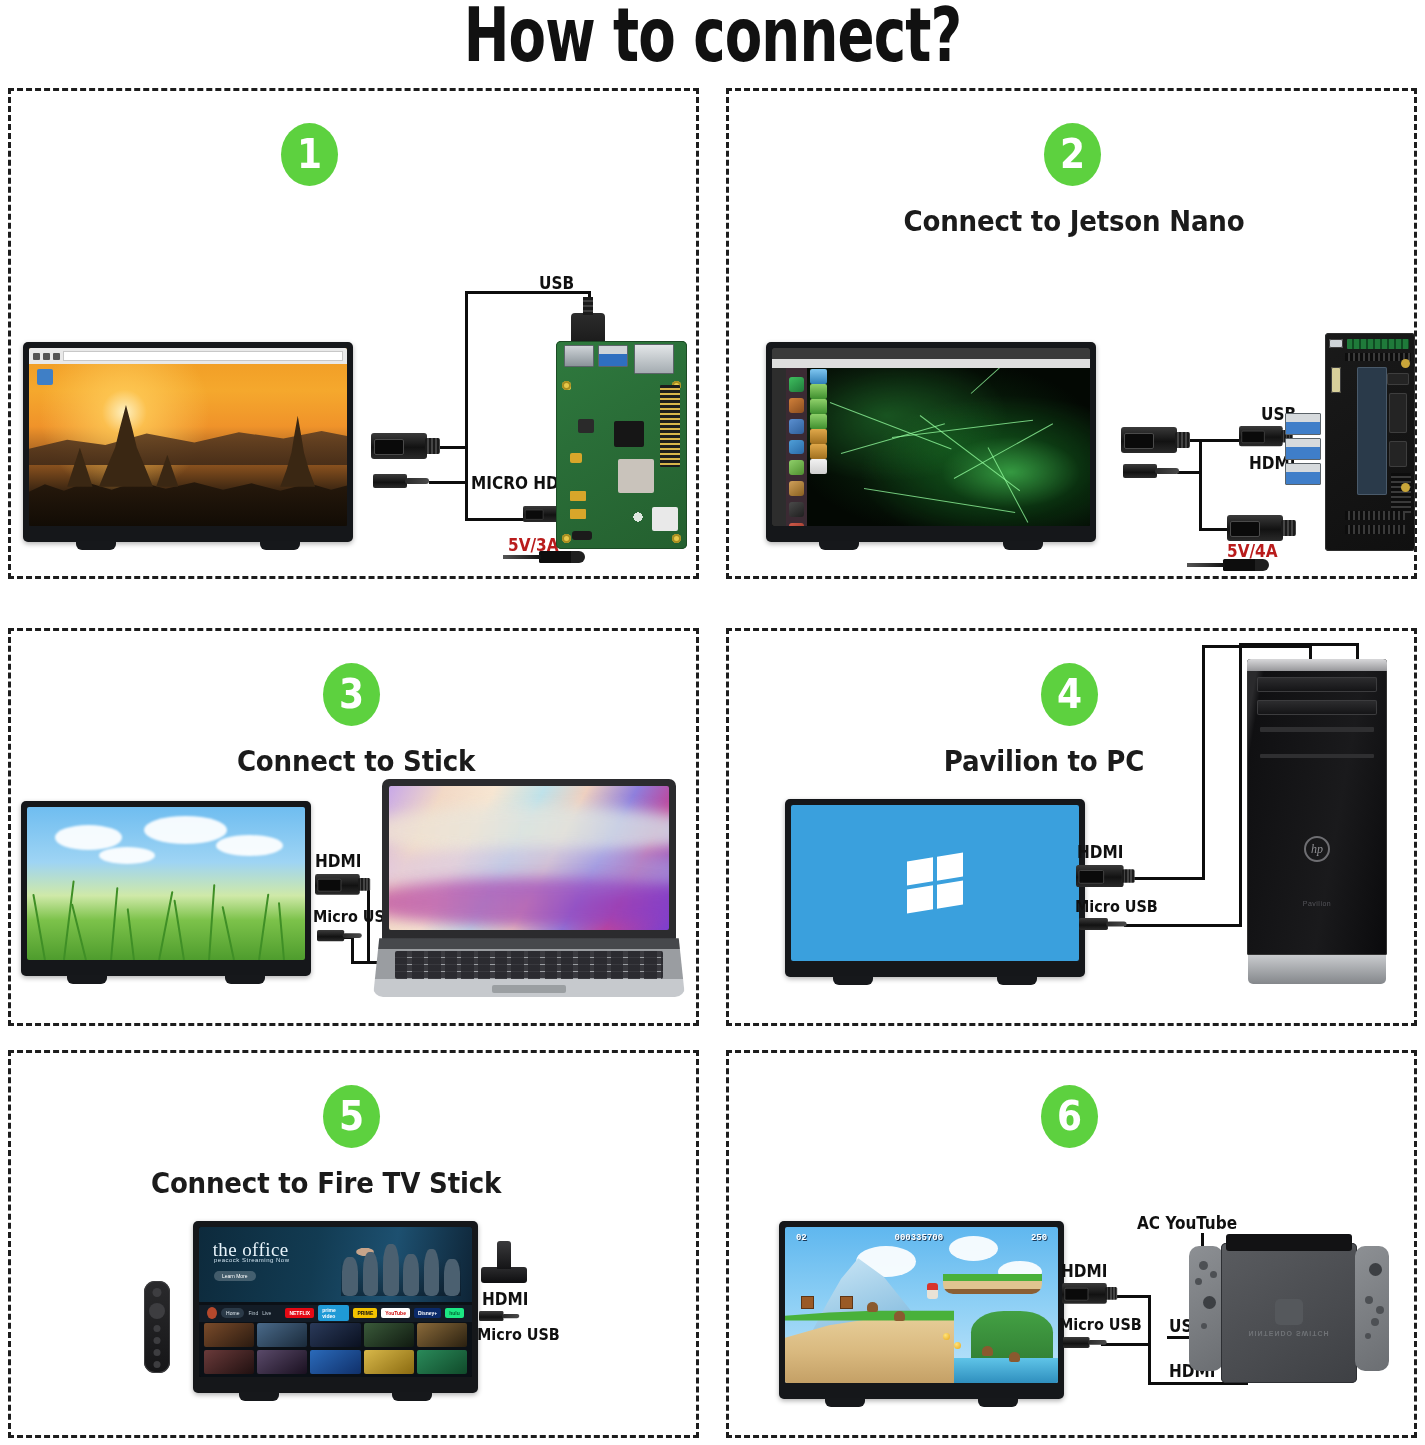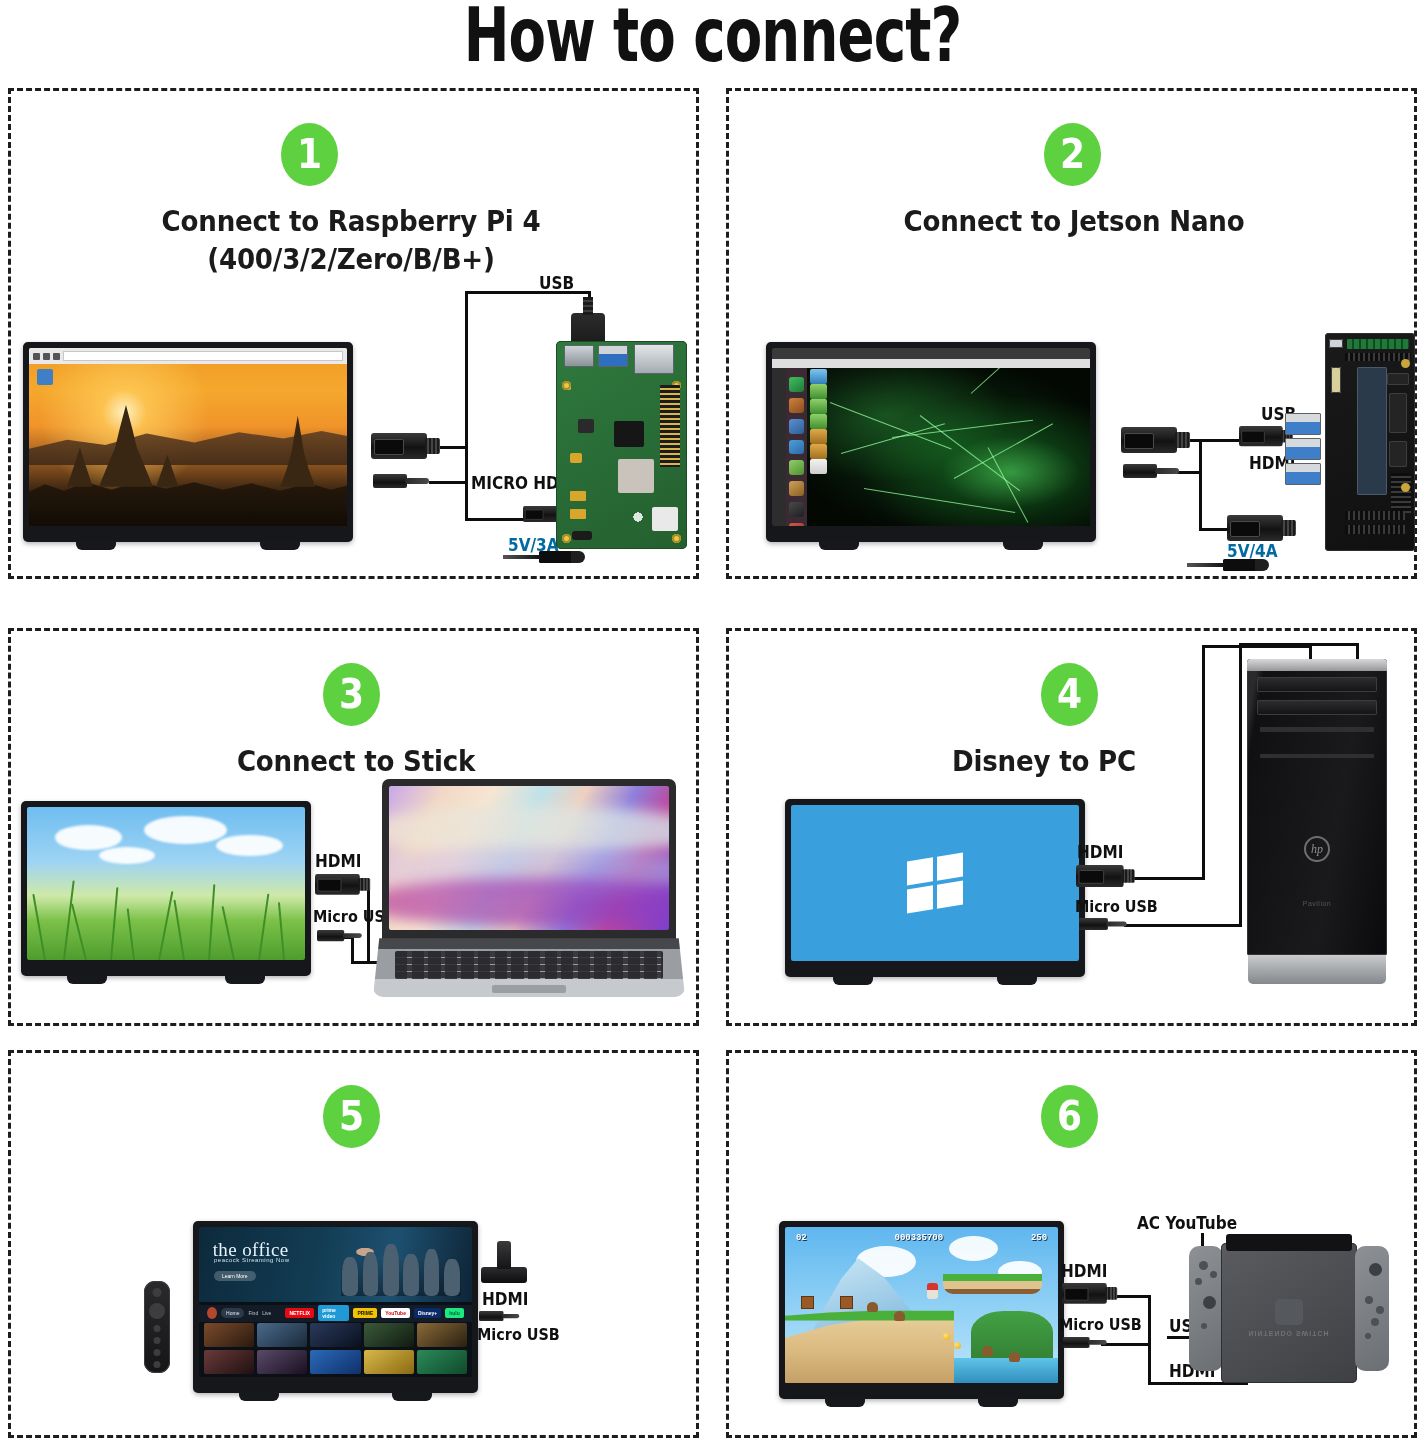--- a/index.html
+++ b/index.html
@@ -74,21 +74,21 @@
 
   
   .lbl {
     position: absolute;
     font-family: "Liberation Sans Narrow", "DejaVu Sans Condensed", "Liberation Sans", sans-serif;
     font-weight: 700;
     font-size: 17px;
     color: #101010;
     white-space: nowrap;
   }
-  .lbl.pw { color: #0369a1; }
+  .lbl.pw { color: #b91c1c; }
   .lbl.sm { font-size: 16px; }
 
   
   .monitor { position: absolute; }
   .mon-body {
     position: absolute; inset: 0;
     background: #15171a;
     border-radius: 5px;
     padding: 6px 6px 16px 6px;
     box-shadow: 0 2px 5px rgba(0,0,0,.30);
@@ -605,24 +605,20 @@
 <body>
 
 <div id="page">
 
   <div class="page-title">How to connect?</div>
 
   <div class="grid">
 
     <div class="panel p1">
       <div class="badge" style="left:270px;top:32px;">1</div>
-      <div class="heading" style="left:60px;top:112px;width:560px;">
-        <div>Connect to Raspberry Pi 4</div>
-        <div>(400/3/2/Zero/B/B+)</div>
-      </div>
 
       <div class="monitor" style="left:12px;top:251px;width:330px;height:200px;">
         <div class="mon-body">
           <div class="mon-screen">
             <div class="wp wp-sunset">
               <div class="ridge"></div>
               <div class="trees"></div>
               <div class="temple t-small1"></div>
               <div class="temple t-main"></div>
               <div class="temple t-small2"></div>
@@ -828,21 +824,21 @@
         </div>
         <div class="base">
           <div class="keys"></div>
           <div class="trackpad"></div>
         </div>
       </div>
     </div>
 
     <div class="panel p4">
       <div class="badge" style="left:312px;top:32px;">4</div>
-      <div class="heading" style="left:30px;top:112px;width:570px;">Disney to PC</div>
+      <div class="heading" style="left:30px;top:112px;width:570px;">Pavilion to PC</div>
 
       <div class="monitor" style="left:56px;top:168px;width:300px;height:178px;">
         <div class="mon-body">
           <div class="mon-screen">
             <div class="wp wp-win">
               <div class="win-logo">
                 <span></span>
                   <span></span>
                   <span></span>
                   <span></span>
@@ -880,20 +876,21 @@
           <div class="slot-line" style="top:32%;"></div>
           <div class="hp">hp</div>
           <div class="badge-txt">Pavilion</div>
         </div>
         <div class="footplate"></div>
       </div>
     </div>
 
     <div class="panel p5">
       <div class="badge" style="left:312px;top:32px;">5</div>
+      <div class="heading" style="left:30px;top:112px;width:570px;">Connect to Fire TV Stick</div>
 
       <div class="ftv-remote" style="left:133px;top:228px;">
         <i style="top:7px;width:9px;height:9px;"></i>
         <i style="top:22px;width:16px;height:16px;background:#3d3d40;"></i>
         <i style="top:44px;width:7px;height:7px;"></i>
         <i style="top:56px;width:7px;height:7px;"></i>
         <i style="top:68px;width:7px;height:7px;"></i>
         <i style="top:80px;width:7px;height:7px;"></i>
       </div>
 

